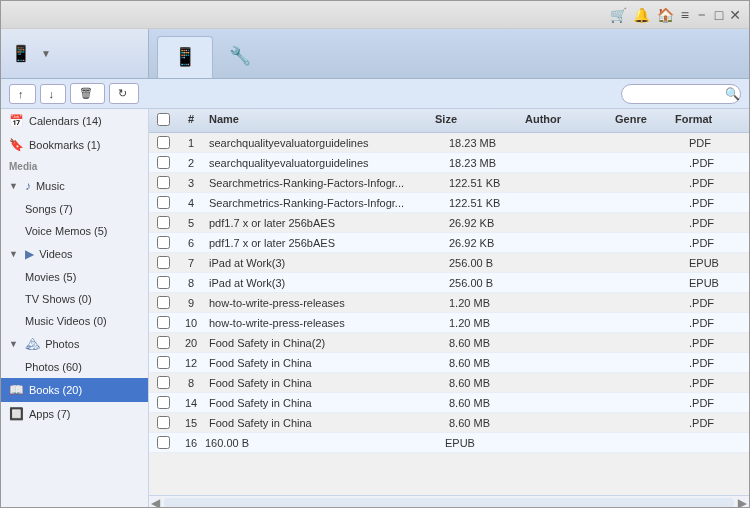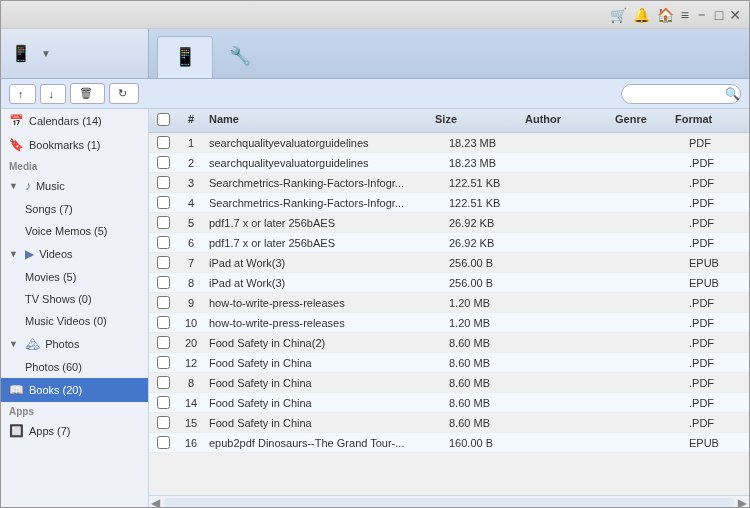--- a/index.html
+++ b/index.html
@@ -316,21 +316,20 @@
           <span class="si-icon">🏔</span>
           <span>Photos</span>
         </div>
         <div class="sidebar-item sidebar-sub">
           <span>Photos (60)</span>
         </div>
         <div class="sidebar-item active">
           <span class="si-icon">📖</span>
           <span>Books (20)</span>
         </div>
-        <div class="sidebar-section-label">Apps</div>
         <div class="sidebar-item">
           <span class="si-icon">🔲</span>
           <span>Apps (7)</span>
         </div>
       </div>
   </div>
 
   <div class="content-area">
 
     <div class="table-header">
@@ -511,21 +510,20 @@
     <div class="col-size">8.60 MB</div>
     <div class="col-author"></div>
     <div class="col-genre"></div>
     <div class="col-format">.PDF</div>
   </div>
           <div class="table-row even">
     <div class="col-check">
               <input type="checkbox" style="">
             </div>
     <div class="col-num">16</div>
-    <div class="col-name">epub2pdf Dinosaurs--The Grand Tour-...</div>
     <div class="col-size">160.00 B</div>
     <div class="col-author"></div>
     <div class="col-genre"></div>
     <div class="col-format">EPUB</div>
   </div>
         </div>
     </div>
 
     <div class="bottom-scroll">
       <span style="font-size:12px; color:#888; padding:0 2px;">◀</span>

